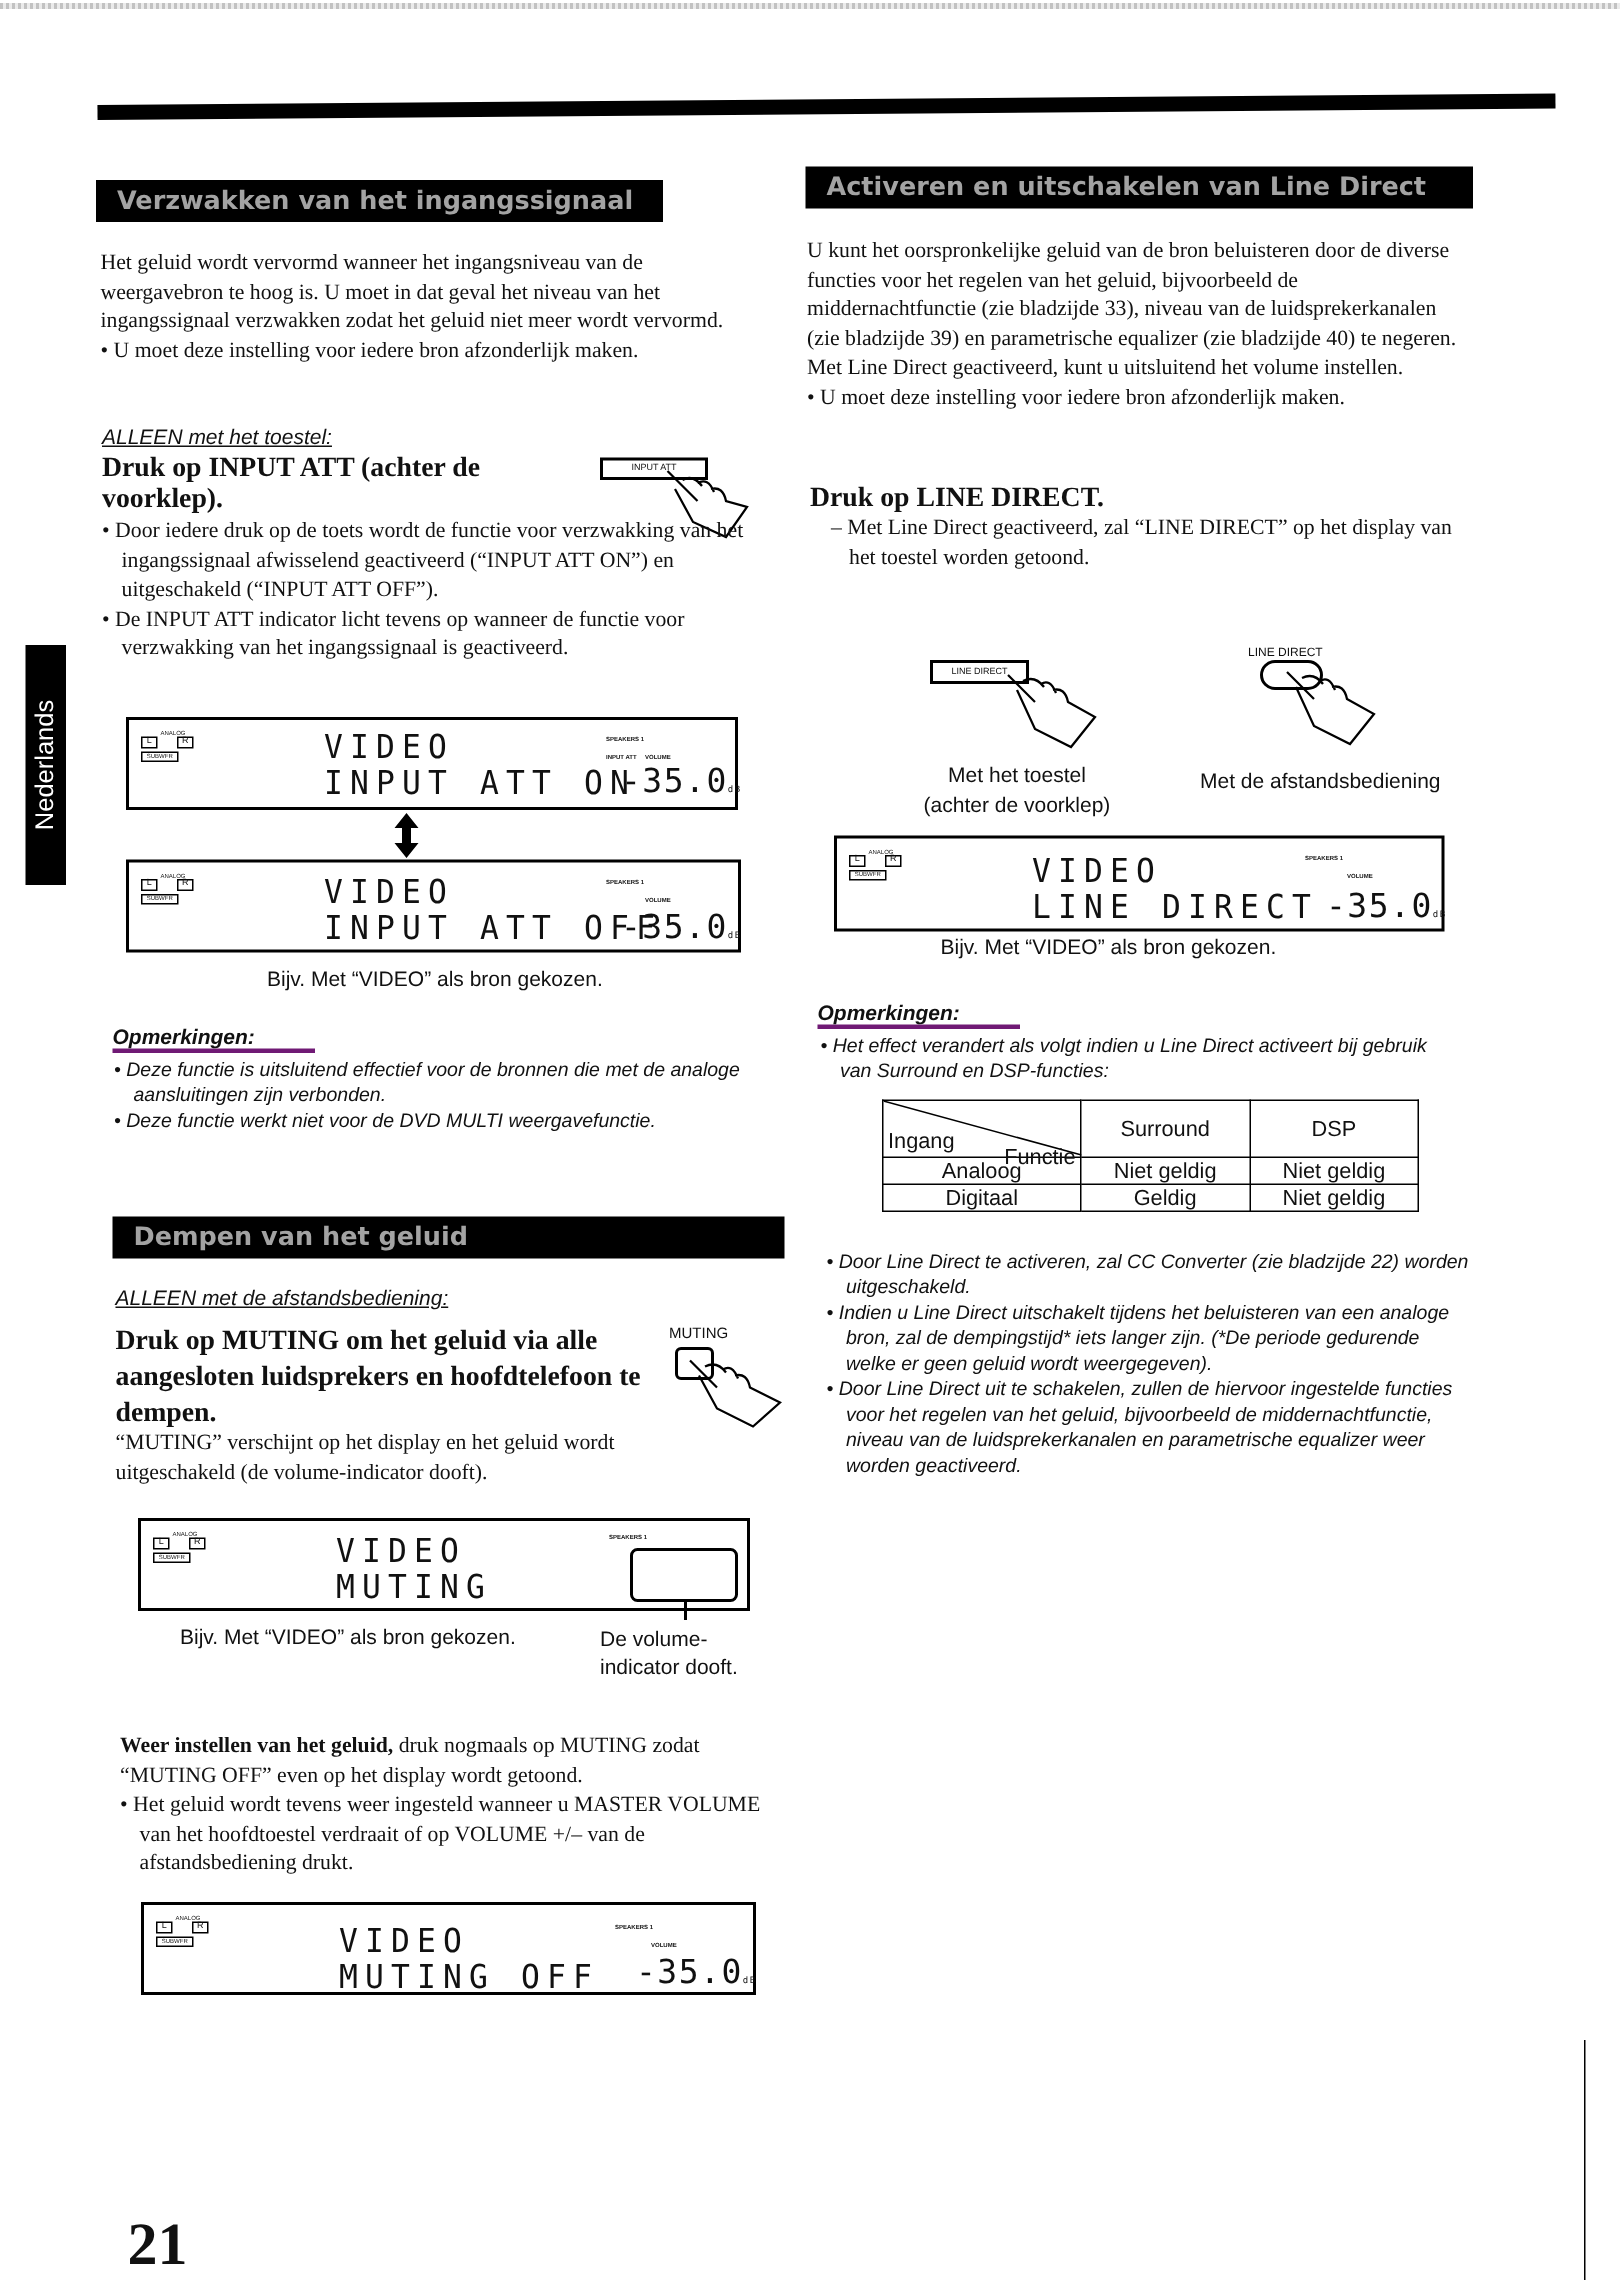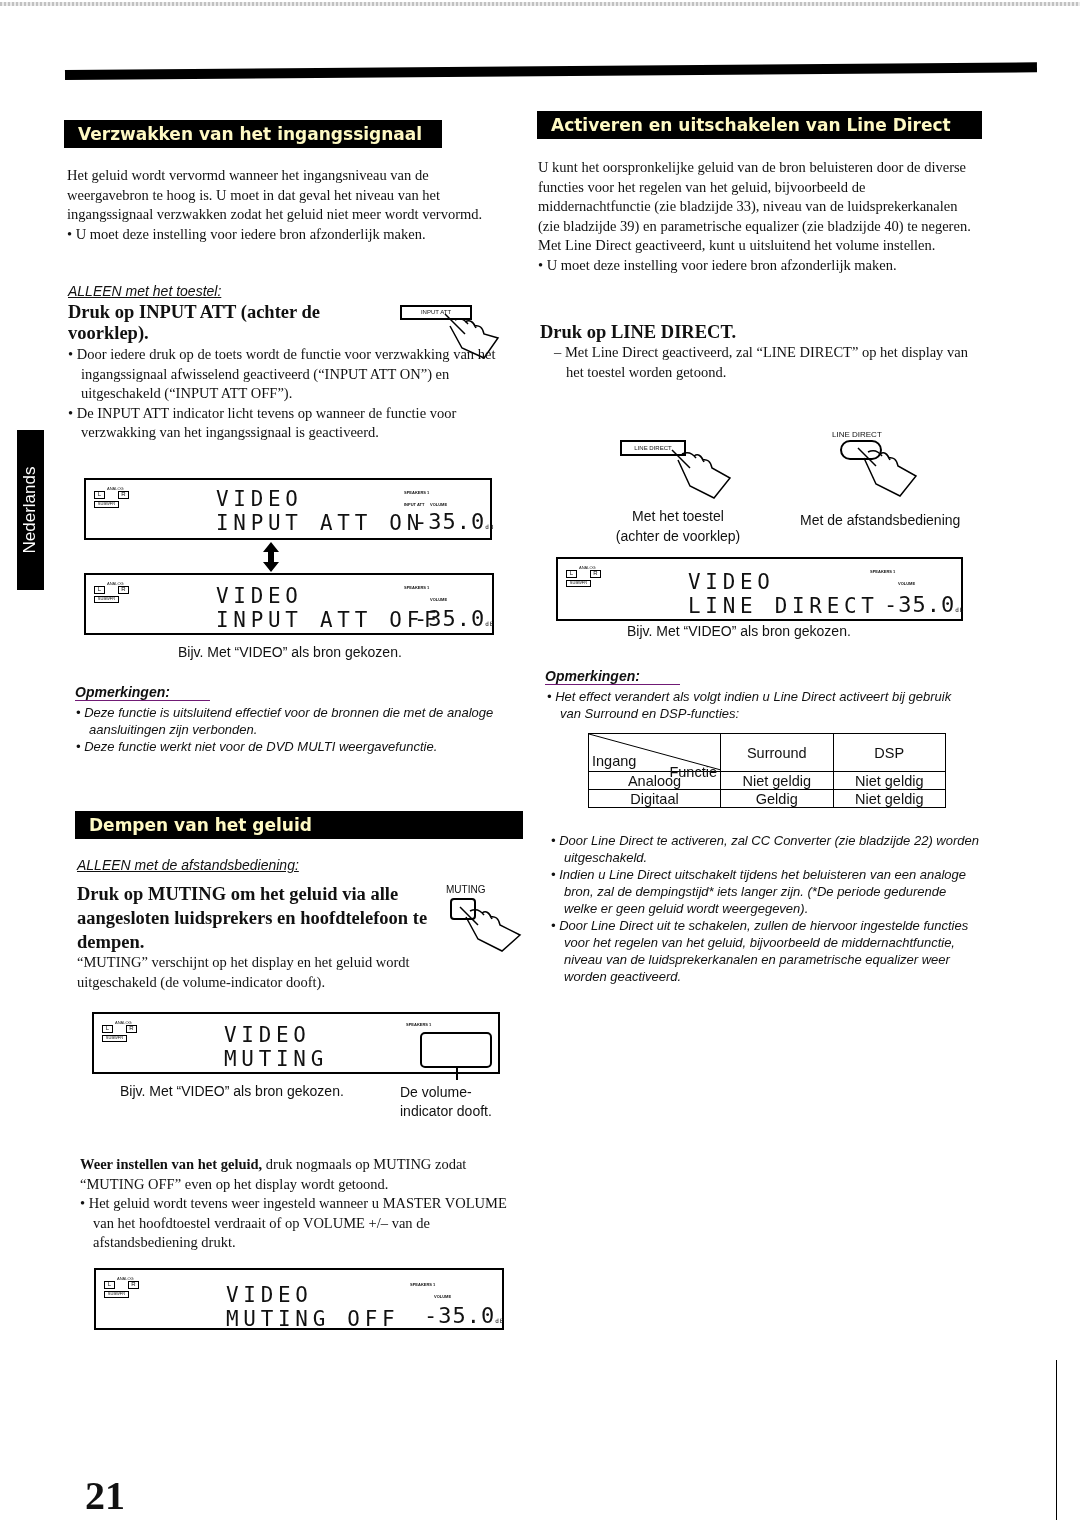--- a/index.html
+++ b/index.html
@@ -7,33 +7,33 @@
          font-family: "Liberation Serif", serif; color: #111; }
   .topnoise { position: absolute; left: 0; top: 2px; width: 1080px; height: 4px;
               background: repeating-linear-gradient(90deg, #999 0 2px, #ddd 2px 4px); opacity: .6; }
   .toprule { position: absolute; left: 65px; top: 70px; width: 972px; height: 10px; background: #000;
              transform: rotate(-0.45deg); transform-origin: left center; }
   .sidetab { position: absolute; left: 17px; top: 430px; width: 27px; height: 160px; background: #000;
              display: flex; align-items: center; justify-content: center; }
   .sidetab span { color: #fff; font-family: "Liberation Sans", sans-serif; font-size: 17px;
                   transform: rotate(-90deg); white-space: nowrap; }
   .abs { position: absolute; }
-  .bar { position: absolute; background: #000; color: #fef9c3; font-family: "DejaVu Sans", sans-serif;
+  .bar { position: absolute; background: #000; color: #a3a3a3; font-family: "DejaVu Sans", sans-serif;
          font-weight: bold; font-size: 17px; padding: 2px 14px; height: 28px; line-height: 24px; }
   .body { font-size: 14.5px; line-height: 19.5px; }
   .bul { padding-left: 13px; text-indent: -13px; }
   .bul::before { content: "• "; }
   .sub { padding-left: 26px; text-indent: -12px; }
   .sub::before { content: "– "; }
   .uline { font-family: "Liberation Sans", sans-serif; font-style: italic; font-size: 14px;
            text-decoration: underline; }
   .h3 { font-weight: bold; font-size: 18.5px; line-height: 21px; }
   .note { font-family: "Liberation Sans", sans-serif; font-style: italic; font-size: 13px; line-height: 17px; }
   .opm { font-family: "Liberation Sans", sans-serif; font-style: italic; font-weight: bold; font-size: 14px;
-         border-bottom: 1px solid #701a75; display: inline-block; padding-right: 40px; }
+         border-bottom: 3px solid #701a75; display: inline-block; padding-right: 40px; }
   .caption { font-family: "Liberation Sans", sans-serif; font-size: 14px; }
   .display { position: absolute; border: 2px solid #000; background: #fff; }
   .display .ind { position: absolute; left: 8px; top: 6px; width: 46px; height: 28px; }
   .ind .an { position: absolute; left: 13px; top: 0; font-size: 4px; font-family: "Liberation Sans", sans-serif; }
   .ind .lbox, .ind .rbox { position: absolute; top: 5px; width: 11px; height: 8px; border: 1.5px solid #000;
          font-size: 6px; line-height: 5px; text-align: center; font-family: "Liberation Sans", sans-serif; }
   .ind .lbox { left: 0; } .ind .rbox { left: 24px; }
   .ind .sw { position: absolute; left: 0; top: 15px; width: 25px; height: 7px; border: 1.5px solid #000;
          font-size: 4px; line-height: 4px; text-align: center; font-family: "Liberation Sans", sans-serif; }
   .lcd { position: absolute; font-family: "DejaVu Sans Mono", monospace; font-size: 22px; letter-spacing: 5px;

